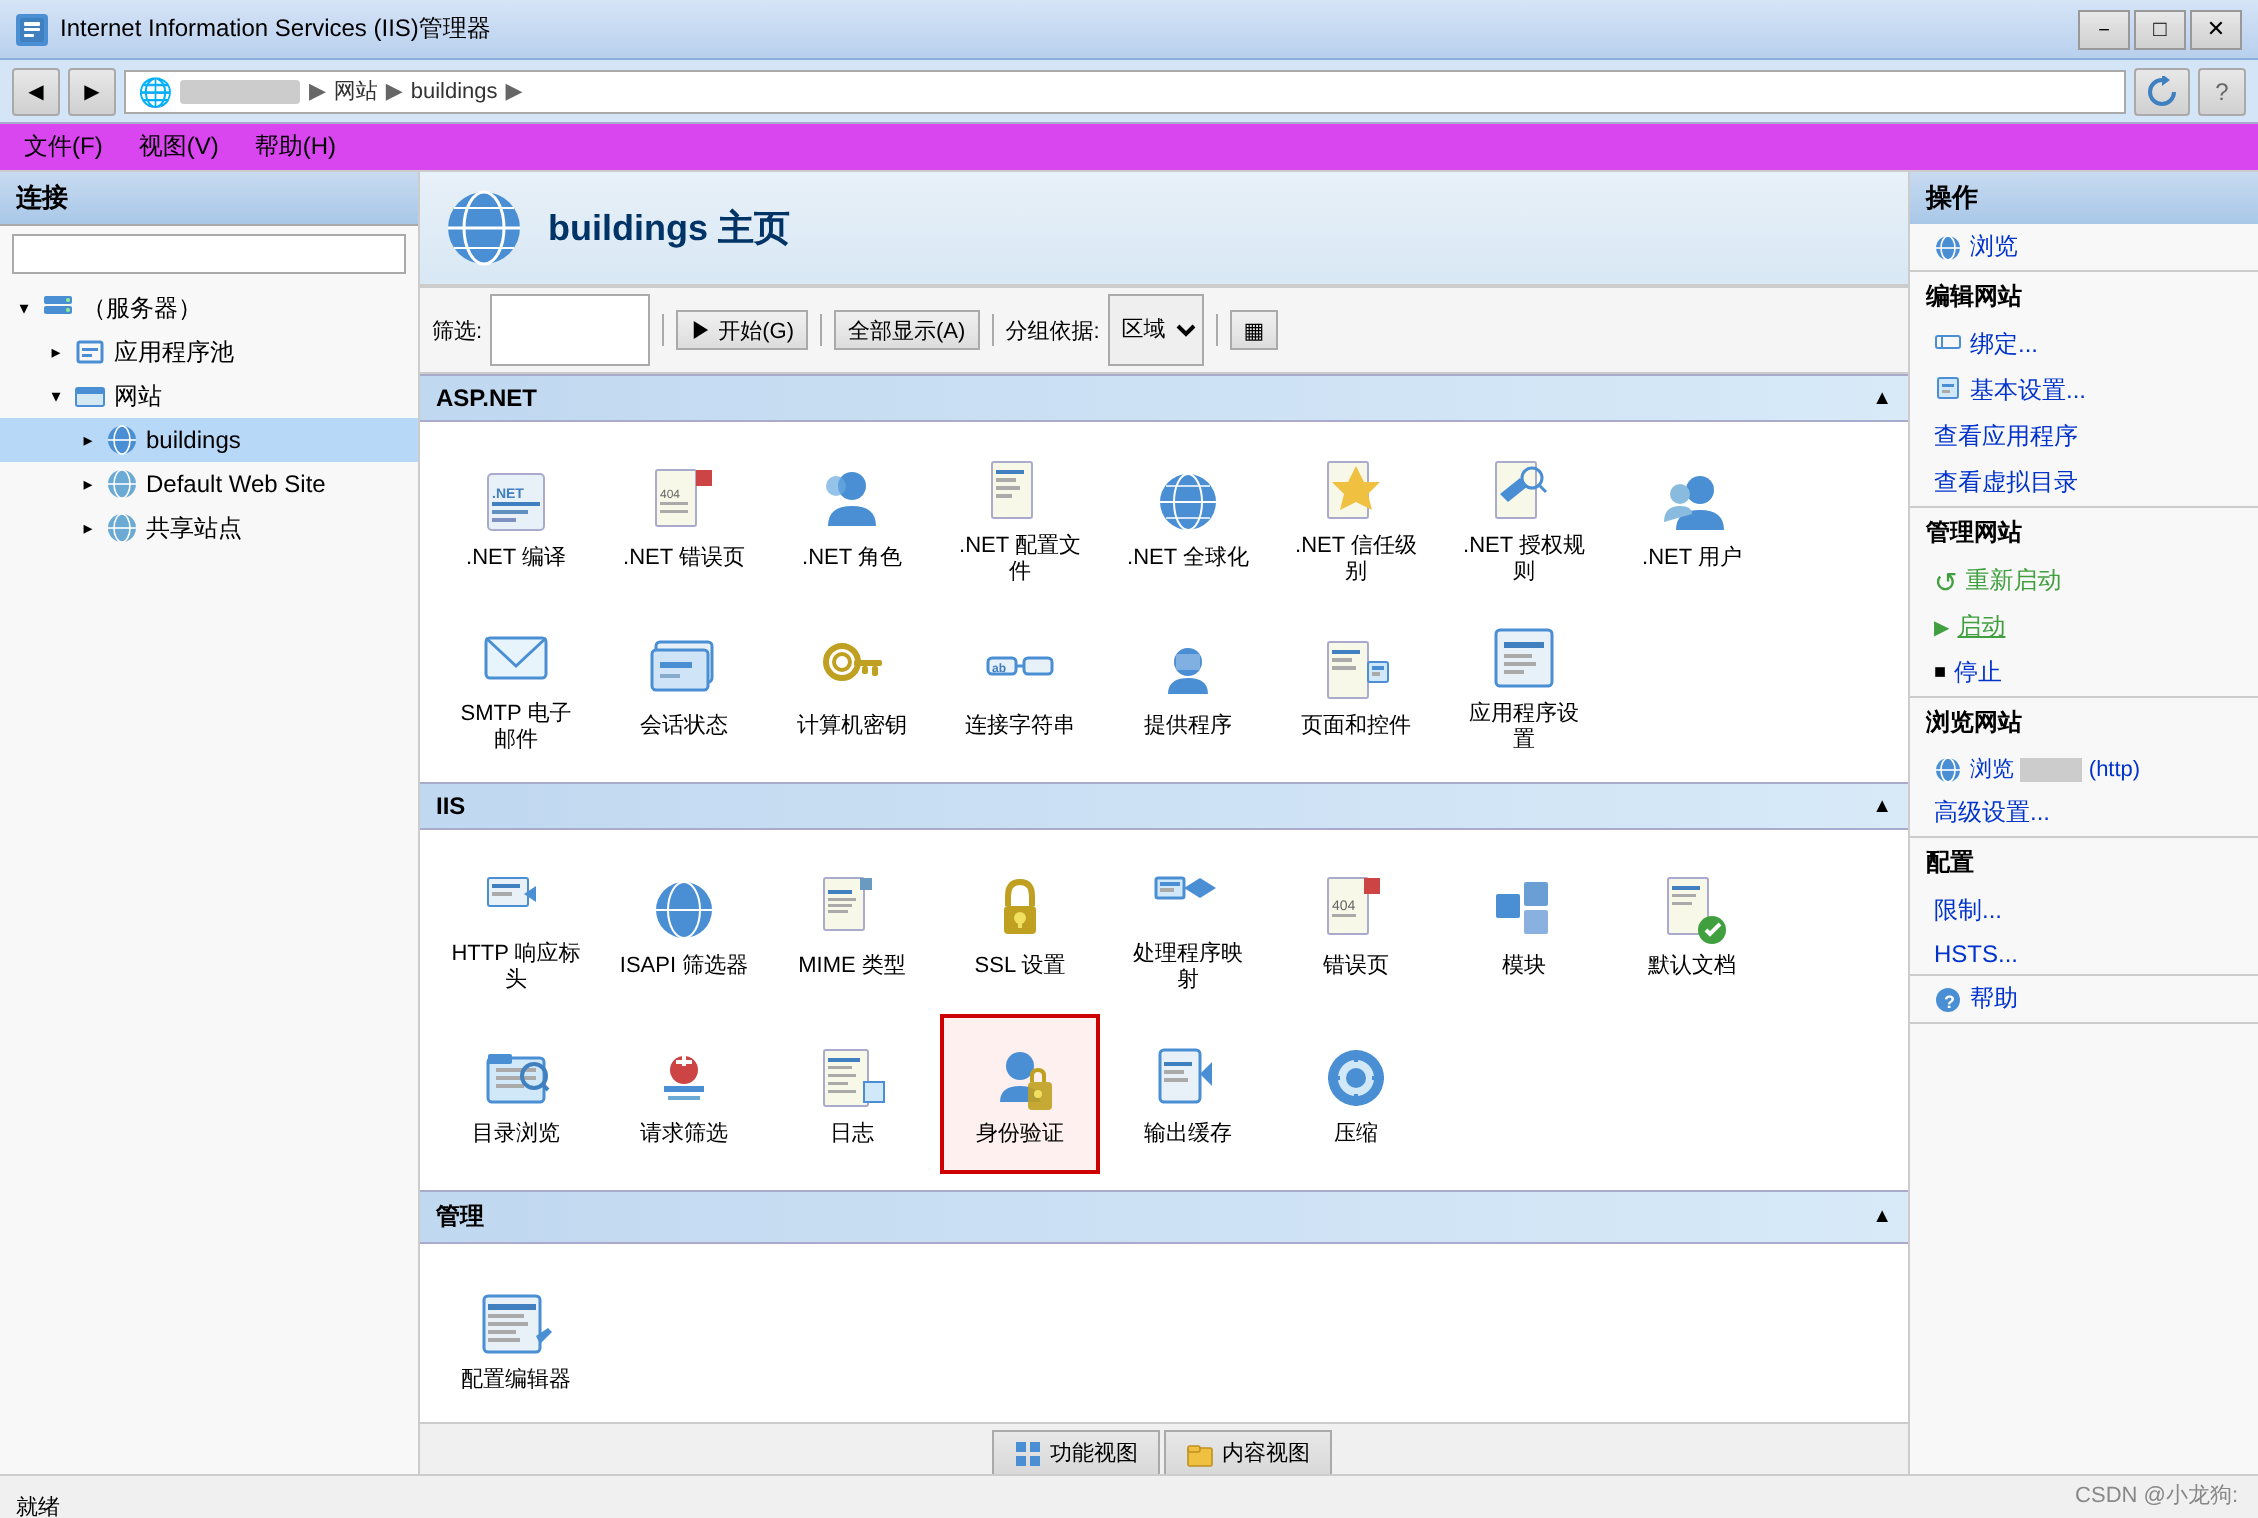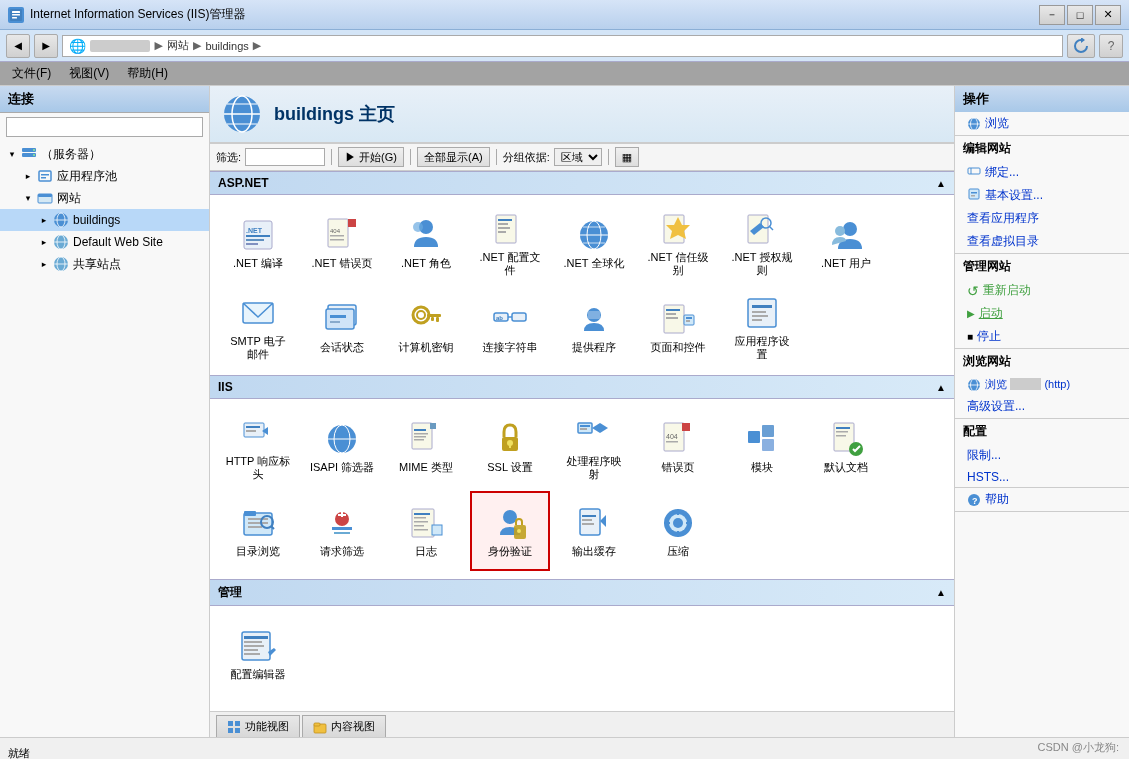--- a/index.html
+++ b/index.html
@@ -14,21 +14,21 @@
     .title-btn { width: 26px; height: 20px; background: linear-gradient(to bottom, #e8e8e8, #d0d0d0); border: 1px solid #999; display: flex; align-items: center; justify-content: center; font-size: 11px; cursor: pointer; }
 
     
     .address-bar { background: #d4e5f7; height: 32px; display: flex; align-items: center; padding: 0 6px; gap: 4px; border-bottom: 1px solid #aac; }
     .nav-btn { width: 24px; height: 24px; background: linear-gradient(to bottom, #e8e8e8, #d0d0d0); border: 1px solid #aaa; border-radius: 2px; display: flex; align-items: center; justify-content: center; cursor: pointer; font-size: 10px; }
     .address-field { flex: 1; height: 22px; background: white; border: 1px solid #aaa; display: flex; align-items: center; padding: 0 6px; font-size: 11px; color: #333; gap: 4px; }
     .address-sep { color: #666; }
     .refresh-icon { width: 28px; height: 24px; background: linear-gradient(to bottom, #e8e8e8, #d0d0d0); border: 1px solid #aaa; border-radius: 2px; display: flex; align-items: center; justify-content: center; cursor: pointer; font-size: 12px; }
 
     
-    .menu-bar { background: #a3a3a3; height: 24px; display: flex; align-items: center; padding: 0 4px; border-bottom: 1px solid #ccc; gap: 2px; }
+    .menu-bar { background: #d946ef; height: 24px; display: flex; align-items: center; padding: 0 4px; border-bottom: 1px solid #ccc; gap: 2px; }
     .menu-item { padding: 2px 8px; cursor: pointer; font-size: 12px; }
 
     
     .main-layout { display: flex; height: calc(759px - 30px - 32px - 24px - 22px); }
 
     
     .status-bar { height: 32px; background: #f0f0f0; border-top: 1px solid #ccc; display: flex; align-items: center; padding: 0 8px; font-size: 11px; }
 
     
     .left-panel { width: 210px; background: #f8f8f8; border-right: 1px solid #ccc; display: flex; flex-direction: column; overflow: hidden; }
@@ -43,21 +43,21 @@
     .tree-icon { width: 18px; height: 18px; flex-shrink: 0; margin-right: 3px; display: flex; align-items: center; justify-content: center; }
     .tree-label { font-size: 12px; }
 
     
     .center-panel { flex: 1; background: white; display: flex; flex-direction: column; overflow: hidden; }
     .content-header { background: linear-gradient(to bottom, #e8f0f8, #d8e8f4); padding: 8px 12px; display: flex; align-items: center; gap: 12px; border-bottom: 2px solid #ccc; }
     .content-header-icon { width: 40px; height: 40px; display: flex; align-items: center; justify-content: center; }
     .content-header-title { font-size: 18px; font-weight: bold; color: #003366; }
     .toolbar { background: #f5f5f5; border-bottom: 1px solid #ccc; padding: 3px 6px; display: flex; align-items: center; gap: 4px; }
     .toolbar-label { font-size: 11px; }
-    .toolbar-select { height: 18px; border: 1px solid #aaa; font-size: 11px; padding: 0 2px; }
+    .toolbar-select { height: 36px; border: 1px solid #aaa; font-size: 11px; padding: 0 2px; }
     .toolbar-btn { height: 20px; border: 1px solid #aaa; background: linear-gradient(to bottom, #f0f0f0, #ddd); padding: 0 6px; font-size: 11px; cursor: pointer; display: flex; align-items: center; gap: 2px; }
     .toolbar-sep { width: 1px; height: 16px; background: #aaa; margin: 0 2px; }
 
     .content-area { flex: 1; overflow-y: auto; overflow-x: hidden; padding: 0; }
     .section { margin-bottom: 0; }
     .section-header { background: linear-gradient(to right, #c0d8f0, #d8eaf8); padding: 4px 8px; font-size: 12px; font-weight: bold; border-top: 1px solid #aac; border-bottom: 1px solid #aac; display: flex; justify-content: space-between; align-items: center; cursor: pointer; }
     .section-content { padding: 8px; display: flex; flex-wrap: wrap; gap: 4px; }
 
     .icon-item { width: 80px; height: 80px; display: flex; flex-direction: column; align-items: center; justify-content: center; cursor: pointer; padding: 4px; border: 2px solid transparent; gap: 2px; }
     .icon-item.selected { border-color: #cc0000; background: #fff0f0; }
@@ -70,21 +70,21 @@
     .right-header { background: linear-gradient(to bottom, #c8daf0, #a8c8e8); padding: 4px 8px; font-size: 13px; font-weight: bold; }
     .right-link { padding: 3px 12px; cursor: pointer; color: #0033cc; font-size: 12px; display: flex; align-items: center; gap: 4px; }
     .right-subheader { padding: 4px 8px; font-size: 12px; font-weight: bold; }
 
     
     ::-webkit-scrollbar { width: 16px; }
     ::-webkit-scrollbar-track { background: #f0f0f0; }
     ::-webkit-scrollbar-thumb { background: #c0c0c0; border: 1px solid #aaa; }
 
     
-    .bottom-tabs { display: flex; border-top: 1px solid #ccc; background: #f0f0f0; height: 26px; align-items: flex-end; padding: 0 6px; }
+    .bottom-tabs { display: flex; border-top: 1px solid #ccc; background: #f0f0f0; height: 26px; align-items: flex-end; padding: 0 6px; justify-content: center; }
     .bottom-tab { padding: 3px 10px; border: 1px solid #aaa; border-bottom: none; background: linear-gradient(to bottom, #e8e8e8, #d8d8d8); font-size: 11px; cursor: pointer; display: flex; align-items: center; gap: 4px; margin-right: 2px; height: 22px; }
 
     .watermark { position: fixed; bottom: 10px; right: 10px; font-size: 11px; color: #888; }
   </style>
 </head>
 <body>
 
 <div class="title-bar">
   <div class="title-bar-left">
     <div class="title-bar-icon">

